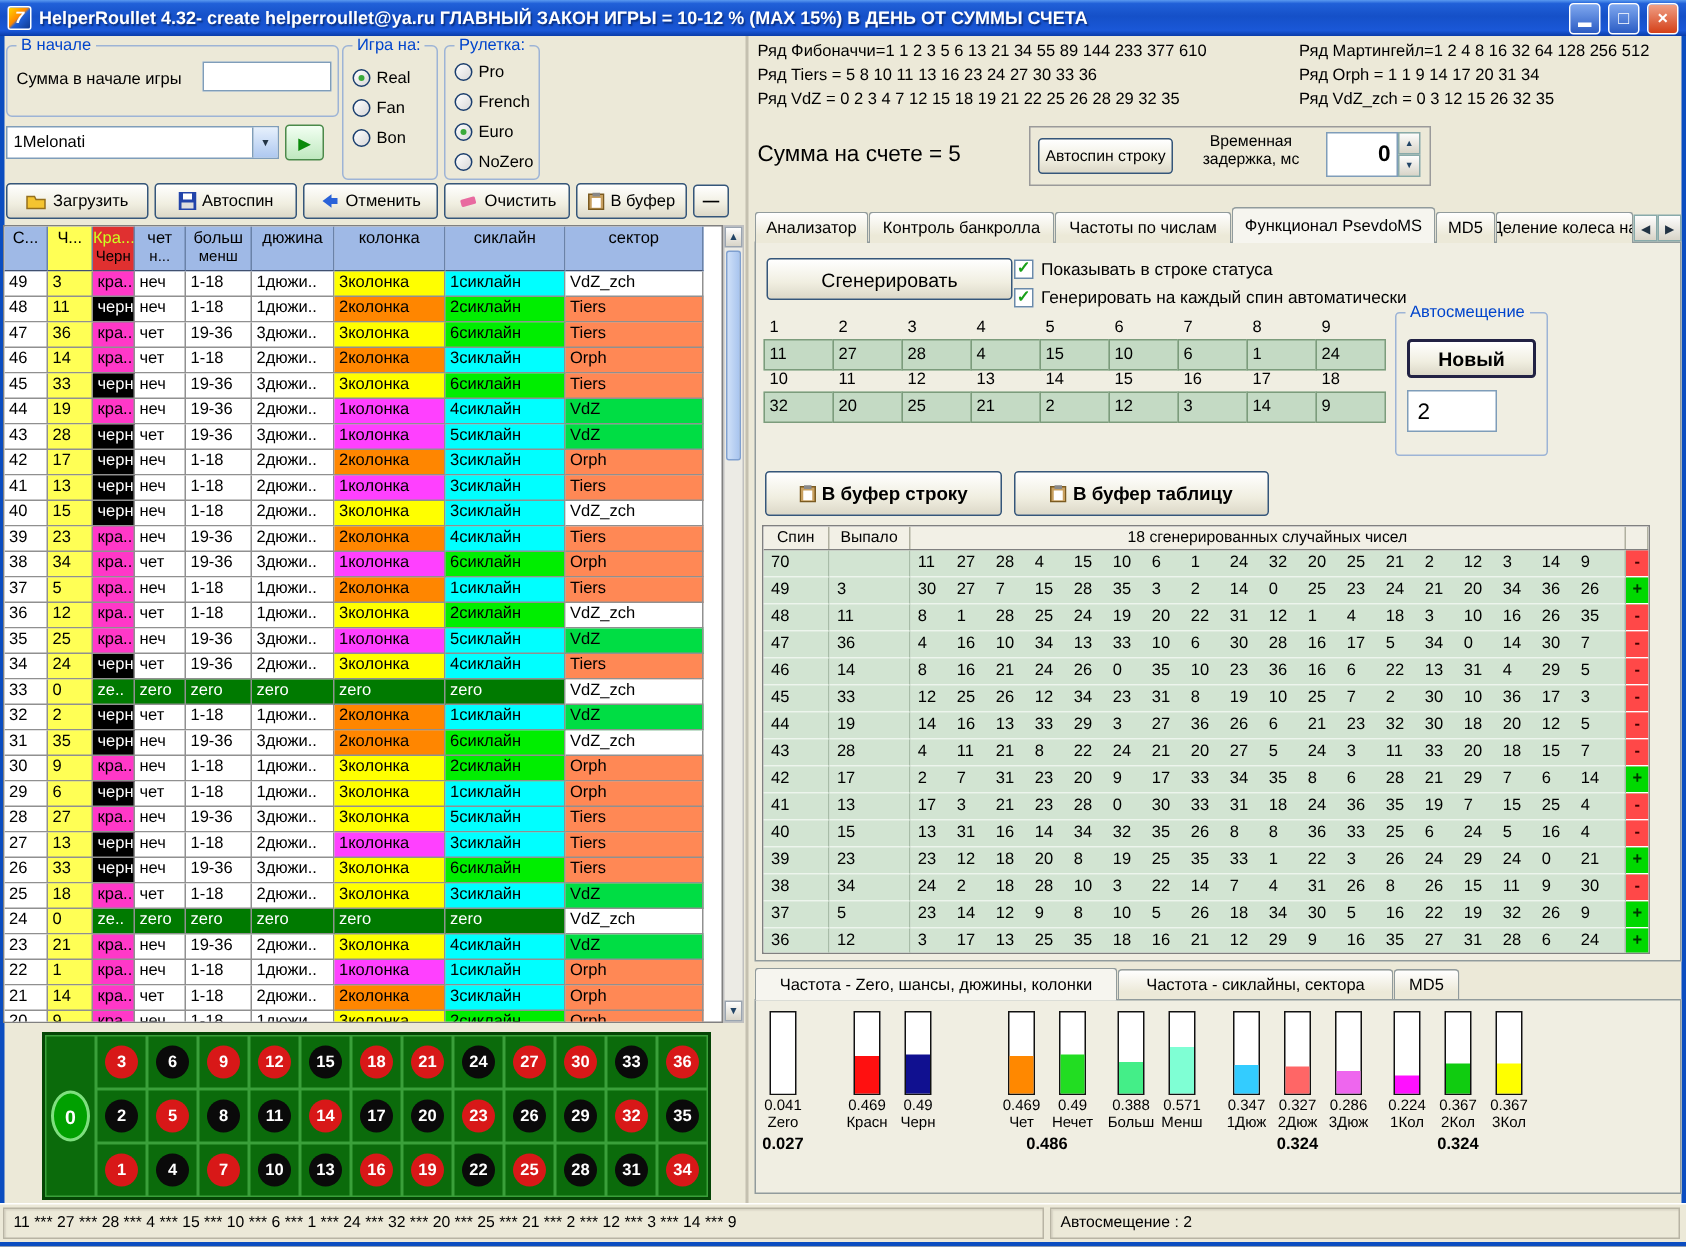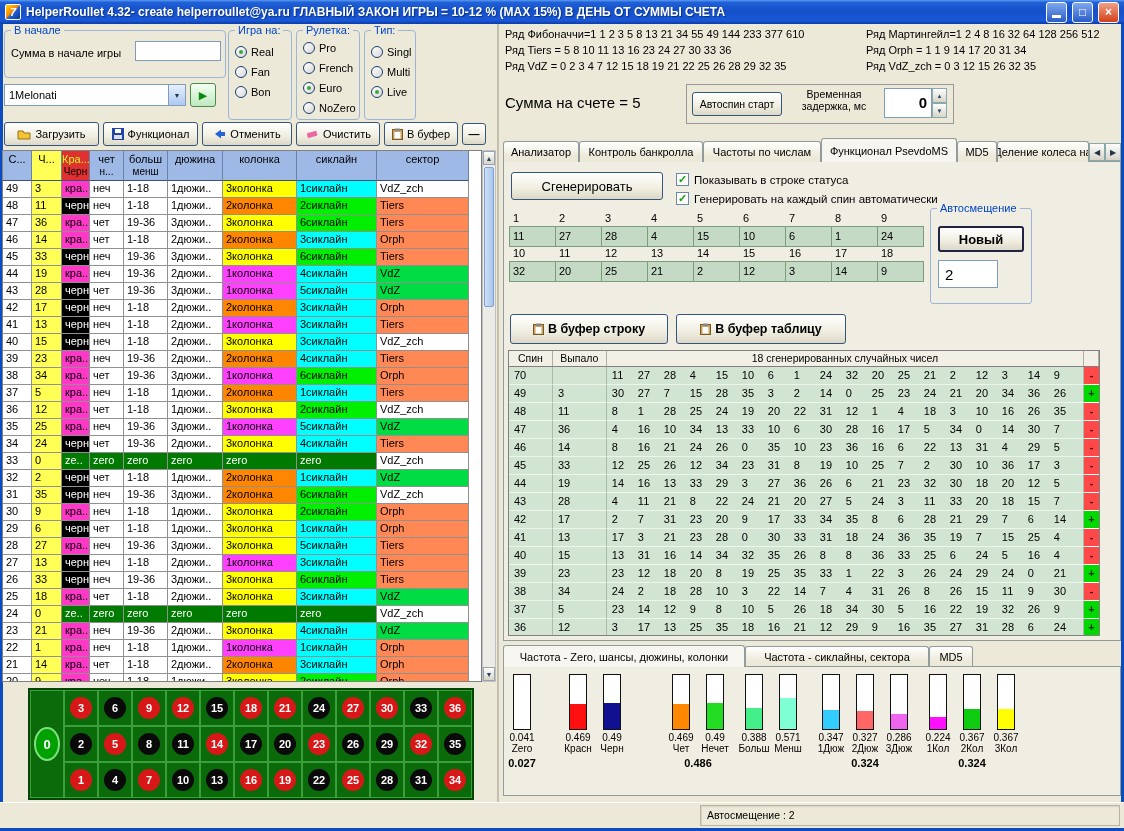--- a/index.html
+++ b/index.html
@@ -45,21 +45,21 @@
 .ser{position:absolute;font-size:11px;white-space:nowrap}
 .sumlbl{position:absolute;left:505px;top:94px;font-size:15px;color:#000}
 .accbox{position:absolute;left:686px;top:84px;width:268px;height:40px;border:1px solid #9A9A9A;background:#ECE9D8}
 .delaylbl{position:absolute;left:788px;top:88px;width:92px;font-size:10.5px;text-align:center;line-height:12px}
 .spinval{position:absolute;left:884px;top:88px;width:48px;height:30px;border:1px solid #7F9DB9;background:#fff;font-size:15px;font-weight:bold;text-align:right;padding:5px 4px 0 0}
 .spinbtn{position:absolute;left:932px;width:15px;height:15px;border:1px solid #8AA;background:linear-gradient(180deg,#FDFDFD,#D8D4C8);font-size:6px;display:flex;align-items:center;justify-content:center;color:#246;cursor:pointer}
 .tab{position:absolute;top:141px;height:21px;border:1px solid #919B9C;border-bottom:none;border-radius:3px 3px 0 0;background:linear-gradient(180deg,#FFFFFF,#ECE9D8 75%);font-size:11px;display:flex;align-items:center;justify-content:center;padding:0 4px;overflow:hidden;white-space:nowrap;cursor:pointer;z-index:2}
 .tab.active{top:138px;height:24px;background:#F6F5EF;z-index:3}
 .tsarrow{position:absolute;top:143px;width:16px;height:18px;border:1px solid #8AA;background:linear-gradient(180deg,#FDFDFD,#D8D4C8);font-size:8px;display:flex;align-items:center;justify-content:center;color:#234;cursor:pointer;z-index:4}
 .content{position:absolute;left:503px;top:161px;width:618px;height:480px;border:1px solid #919B9C;background:#F0EEE2;z-index:1}
-.genbtn{position:absolute;left:511px;top:172px;width:152px;height:28px;font-size:13px;z-index:2}
+.genbtn{position:absolute;left:511px;top:172px;width:164px;height:28px;font-size:13px;z-index:2}
 .cbwrap{position:absolute;display:flex;align-items:center;gap:5px;z-index:2}
 .cb{width:13px;height:13px;border:1px solid #6A8AAA;background:#fff;display:flex;align-items:center;justify-content:center;cursor:pointer}
 .tick{color:#18A018;font-size:11px;font-weight:bold;line-height:11px}
 .cblbl{font-size:11.5px}
 .rgrid{position:absolute;left:510px;top:212px;display:grid;grid-template-columns:repeat(9,46px);z-index:2}
 .gidx{height:14px;font-size:11px;padding-left:3px}
 .gval{height:21px;background:#C4DAC4;border:1px solid #7C9C7C;font-size:11px;padding-left:3px;line-height:19px;margin:0 0 0 -1px}
 .fieldset{position:absolute;left:930px;top:208px;width:102px;height:96px;border:1px solid #9DB4D6;border-radius:3px;z-index:2}
 .newbtn{position:absolute;left:938px;top:226px;width:86px;height:26px;font-size:13px;font-weight:bold;border-width:2px;border-color:#224;z-index:3}
 .shiftin{position:absolute;left:938px;top:260px;width:60px;height:28px;font-size:15px;padding-left:6px;z-index:3}
@@ -153,53 +153,38 @@
     <div class="radio">
         <span class="rdot"></span>
         <span>Fan</span>
       </div>
     <div class="radio">
         <span class="rdot"></span>
         <span>Bon</span>
       </div>
   </div>
 
-  <div class="gbox" style="left:364px;top:30px;width:52px;height:90px;padding-top:10px">
-    <span class="gtitle">Тип:</span>
-    <div class="radio">
-        <span class="rdot"></span>
-        <span>Singl</span>
-      </div>
-    <div class="radio">
-        <span class="rdot"></span>
-        <span>Multi</span>
-      </div>
-    <div class="radio sel">
-        <span class="rdot"></span>
-        <span>Live</span>
-      </div>
-  </div>
 
   <button class="btn" style="left:4px;top:122px;width:95px;height:24px">
     <span class="ic">
         <svg width="14" height="12">
           <path d="M1 3h5l1 2h6v6H1z" fill="#F4C430" stroke="#946F1D"></path>
         </svg>
       </span>
     <span>Загрузить</span>
   </button>
   <button class="btn" style="left:103px;top:122px;width:95px;height:24px">
     <span class="ic">
         <svg width="12" height="12">
           <rect width="12" height="12" fill="#2244AA"></rect>
           <rect x="3" y="1" width="6" height="4" fill="#fff"></rect>
           <rect x="2" y="7" width="8" height="4" fill="#DDD"></rect>
         </svg>
       </span>
-    <span>Функционал</span>
+    <span>Автоспин</span>
   </button>
   <button class="btn" style="left:202px;top:122px;width:90px;height:24px">
     <span class="ic">
         <svg width="13" height="12">
           <path d="M2 6 L8 1.5 V4 H12 V8 H8 V10.5 Z" fill="#2A62D8"></path>
         </svg>
       </span>
     <span>Отменить</span>
   </button>
   <button class="btn" style="left:296px;top:122px;width:84px;height:24px">
@@ -713,31 +698,31 @@
           <div class="fnum black">31</div>
         </div>
         <div class="fcell">
           <div class="fnum red">34</div>
         </div>
       </div>
   </div>
 
   <div class="vdiv"></div>
 
-  <div class="ser" style="left:505px;top:28px">Ряд Фибоначчи=1 1 2 3 5 8 13 21 34 55 49 144 233 377 610</div>
+  <div class="ser" style="left:505px;top:28px">Ряд Фибоначчи=1 1 2 3 5 6 13 21 34 55 89 144 233 377 610</div>
   <div class="ser" style="left:505px;top:44px">Ряд Tiers = 5 8 10 11 13 16 23 24 27 30 33 36</div>
   <div class="ser" style="left:505px;top:60px">Ряд VdZ = 0 2 3 4 7 12 15 18 19 21 22 25 26 28 29 32 35</div>
   <div class="ser" style="left:866px;top:28px">Ряд Мартингейл=1 2 4 8 16 32 64 128 256 512</div>
   <div class="ser" style="left:866px;top:44px">Ряд Orph = 1 1 9 14 17 20 31 34</div>
   <div class="ser" style="left:866px;top:60px">Ряд VdZ_zch = 0 3 12 15 26 32 35</div>
 
   <div class="sumlbl">Сумма на счете = 5</div>
   <div class="accbox"></div>
   <button class="btn" style="left:692px;top:92px;width:90px;height:24px;font-size:10.5px">
-    <span>Автоспин старт</span>
+    <span>Автоспин строку</span>
   </button>
   <div class="delaylbl">Временная задержка, мс</div>
   <div class="spinval">0</div>
   <div class="spinbtn" style="top:88px">▲</div>
   <div class="spinbtn" style="top:103px">▼</div>
 
   <div class="tab" style="left:503px;width:76px">Анализатор</div>
   <div class="tab" style="left:579px;width:124px">Контроль банкролла</div>
   <div class="tab" style="left:703px;width:118px">Частоты по числам</div>
   <div class="tab active" style="left:821px;width:136px">Функционал PsevdoMS</div>
@@ -1374,16 +1359,17 @@
         <div class="crow">
           <div class="blab">1Кол</div>
           <div class="blab">2Кол</div>
           <div class="blab">3Кол</div>
         </div>
         <div class="btotal">0.324</div>
       </div>
     </div>
 
   <div class="statusbar">
+    <div class="sseg" style="left:2px;width:694px">11 *** 27 *** 28 *** 4 *** 15 *** 10 *** 6 *** 1 *** 24 *** 32 *** 20 *** 25 *** 21 *** 2 *** 12 *** 3 *** 14 *** 9</div>
     <div class="sseg" style="left:700px;width:420px">Автосмещение : 2</div>
   </div>
 
 </div>
 
 </body></html>

